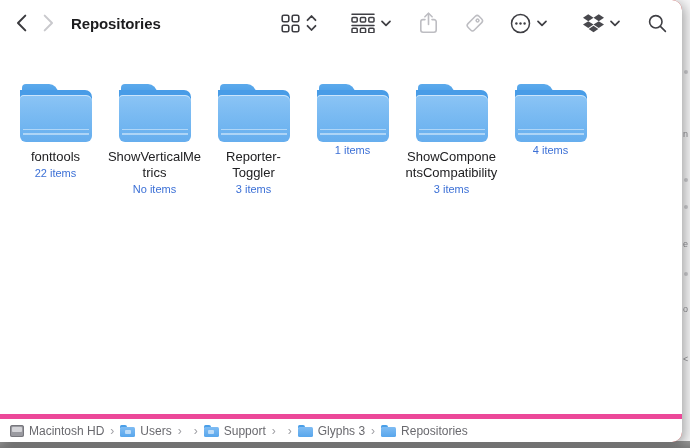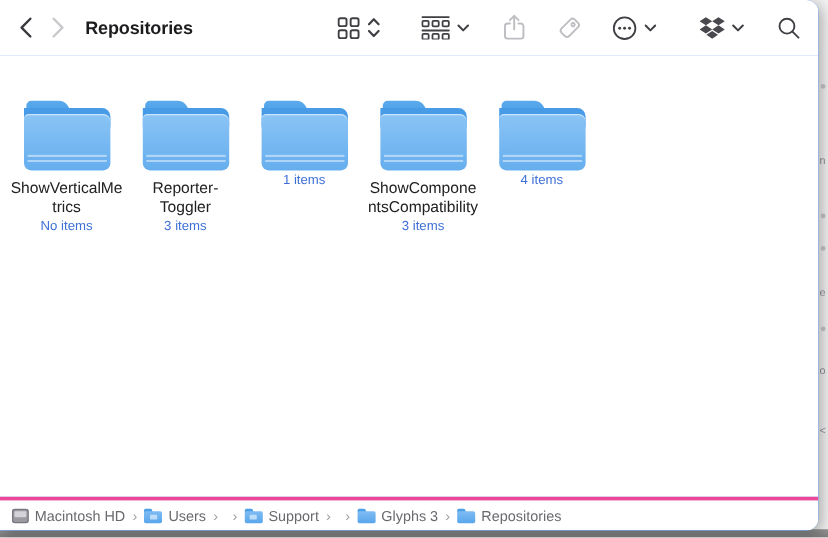--- a/index.html
+++ b/index.html
@@ -7,21 +7,21 @@
   body { font-family:"Liberation Sans","DejaVu Sans",sans-serif; background:#f2f2f3; position:relative; }
 
   
   .backdrop { position:absolute; inset:0; background:#f5f5f6; }
   .backdrop .bottom-strip { position:absolute; left:0; right:0; bottom:0; height:7px;
       background:linear-gradient(180deg,#979797,#7d7d7d); }
   .bg-frag { position:absolute; font-size:9px; color:#8f8f93; line-height:1; }
   .bg-dot { position:absolute; width:4px; height:4px; border-radius:50%; background:#c9c9cd; }
 
   
-  .window { position:absolute; left:0; top:0; width:682px; height:442px; background:#3b82f6;
+  .window { position:absolute; left:0; top:0; width:682px; height:442px; background:#b91c1c;
       border-radius:0 10px 10px 0; box-shadow:3px 3px 12px rgba(0,0,0,0.32); overflow:hidden; }
 
   
   .toolbar { display:flex; align-items:center; height:46px; padding:0 15px 0 16px; background:#fff; }
   .tb-btn { display:flex; align-items:center; justify-content:center; cursor:default; }
   .nav-back { margin-right:16px; }
   .nav-fwd { margin-right:17px; }
   .win-title { font-size:15px; font-weight:700; color:#1c1c1e; letter-spacing:-0.1px; }
   .tb-spring { flex:1; }
   .tb-group { display:flex; align-items:center; }
@@ -49,21 +49,21 @@
       box-shadow:inset 0 1px 0 rgba(255,255,255,0.55); }
   .folder-icon .body::after { content:""; position:absolute; left:3px; right:3px; bottom:6px; height:7px;
       background:linear-gradient(180deg, rgba(255,255,255,0.45) 0 1.5px, transparent 1.5px 4.5px,
                  rgba(255,255,255,0.45) 4.5px 6px, transparent 6px); }
   .folder-name { margin-top:7px; font-size:13px; line-height:16px; color:#212123; text-align:center;
       overflow-wrap:anywhere; word-break:break-word; max-width:95px; }
   .folder-count { margin-top:2px; font-size:11px; color:#3c70d6; text-align:center; }
 
   
   .pathbar { position:absolute; left:0; right:0; bottom:0; height:28px; background:#fff;
-      border-top:3px solid #ec4899; display:flex; align-items:center; padding:0 10px; }
+      border-top:5px solid #ec4899; display:flex; align-items:center; padding:0 10px; }
   .crumb { display:flex; align-items:center; cursor:default; }
   .crumb-label { font-size:12px; color:#69696e; margin-left:5px; white-space:nowrap; }
   .crumb-sep { font-size:12px; color:#a0a0a5; margin:0 6px; }
   .mini-folder { position:relative; width:15px; height:12px; flex:0 0 auto; }
   .mini-folder .mtab { position:absolute; top:0; left:0; width:7px; height:3.5px;
       border-radius:1.5px 2px 0 0; background:#4a9fe8; }
   .mini-folder .mbody { position:absolute; top:2.5px; left:0; right:0; bottom:0;
       border-radius:1.5px; background:linear-gradient(180deg,#7fbcf3,#58a6ec); }
   .mini-folder .mglyph { position:absolute; left:4.5px; top:5px; width:6px; height:4.5px;
       background:rgba(255,255,255,0.55); border-radius:1px; }
@@ -198,20 +198,29 @@
       <svg width="19" height="19" viewBox="0 0 19 19">
           <circle cx="7.8" cy="7.8" r="6.2" fill="none" stroke="#3f3f44" stroke-width="1.6"></circle>
           <line x1="12.4" y1="12.4" x2="17.4" y2="17.4" stroke="#3f3f44" stroke-width="1.6" stroke-linecap="round"></line>
         </svg>
     </div>
   </div>
 
   <div class="content">
     <div class="folder-row">
 
+      <div class="folder-cell">
+        <div class="folder-icon">
+            <div class="tab"></div>
+            <div class="back"></div>
+            <div class="body"></div>
+          </div>
+        <div class="folder-name">fonttools</div>
+        <div class="folder-count">22 items</div>
+      </div>
 
       <div class="folder-cell">
         <div class="folder-icon">
             <div class="tab"></div>
             <div class="back"></div>
             <div class="body"></div>
           </div>
         <div class="folder-name">ShowVerticalMetrics</div>
         <div class="folder-count">No items</div>
       </div>

